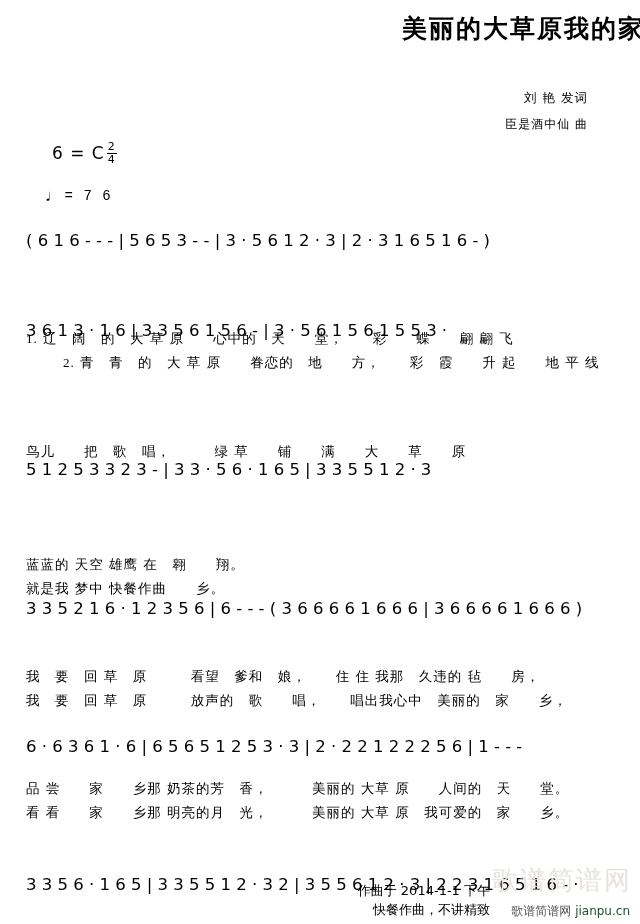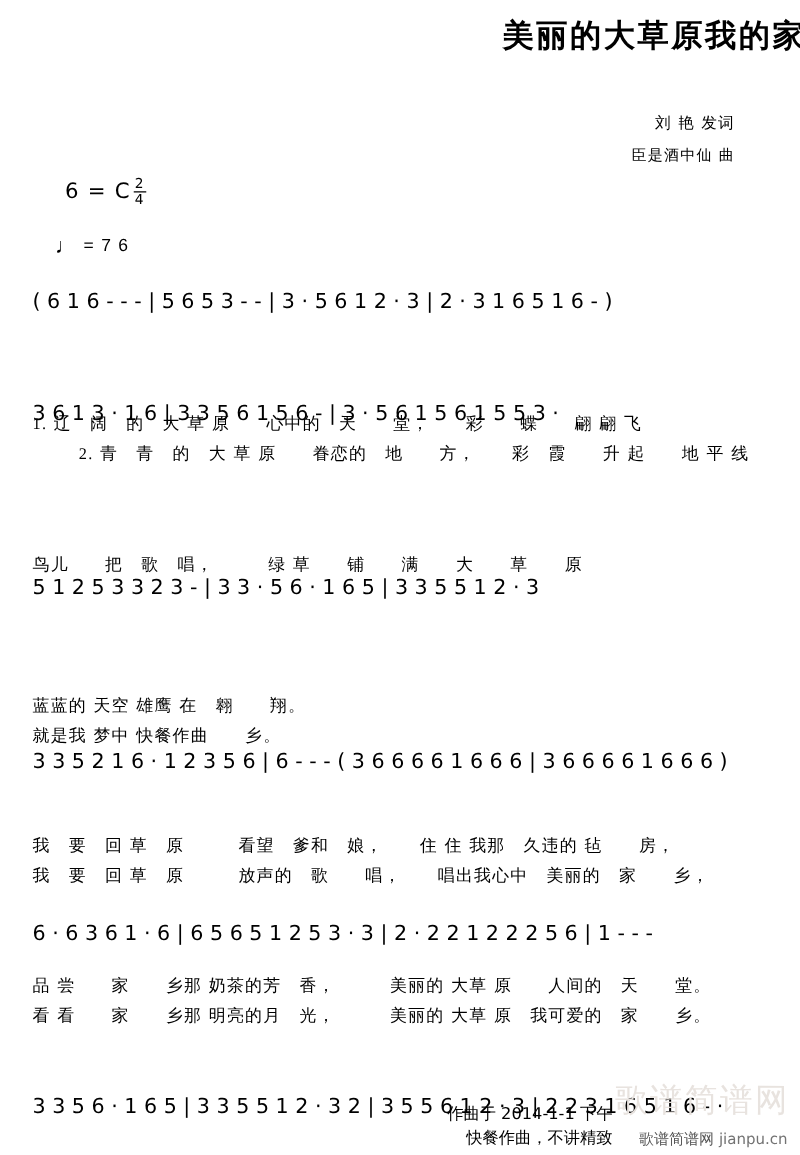--- a/index.html
+++ b/index.html
@@ -63,21 +63,21 @@
     position: relative;
     top: -1px;
   }
   .keysig .frac .num { display: block; border-bottom: 1px solid #000; padding: 0 1px;}
   .keysig .frac .den { display: block; padding: 0 1px;}
 
   .tempo {
     position: absolute;
     left: 44px;
     top: 186px;
-    font-family: Liberation Sans, sans-serif;
+    font-family: Liberation Mono, monospace;
     font-size: 14px;
     letter-spacing: 1px;
   }
   .tempo .note {
     font-size: 17px;
     position: relative;
     top: 1px;
   }
 
   
@@ -132,21 +132,21 @@
     letter-spacing: 2px;
   }
   .sitecredit {
     position: absolute;
     right: 10px;
     bottom: 4px;
     font-family: "DejaVu Sans", sans-serif;
     font-size: 12px;
     color: #555;
   }
-  .sitecredit .blue { color: #737373; }
+  .sitecredit .blue { color: #14532d; }
 </style>
 </head>
 <body>
 
 <div id="sheet">
 
   <div class="title">美丽的大草原我的家乡</div>
 
   <div class="credit credit1">刘 艳 发词</div>
   <div class="credit credit2">臣是酒中仙 曲</div>

